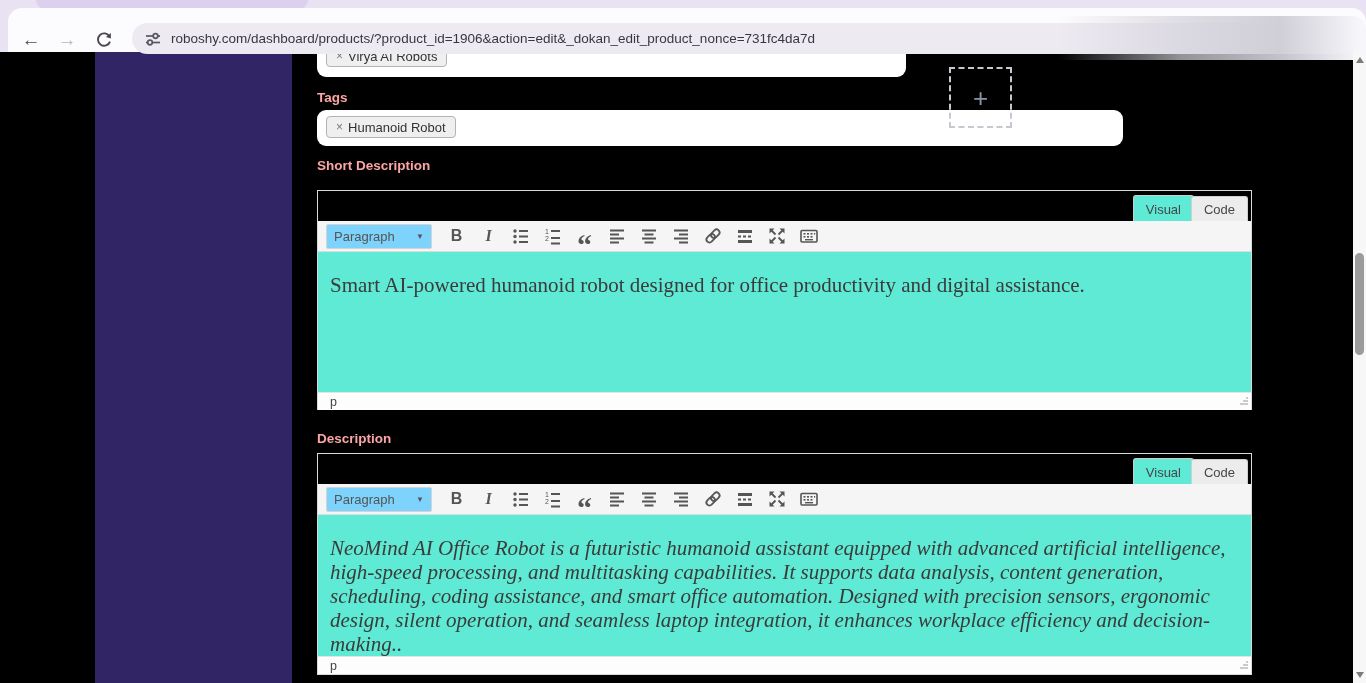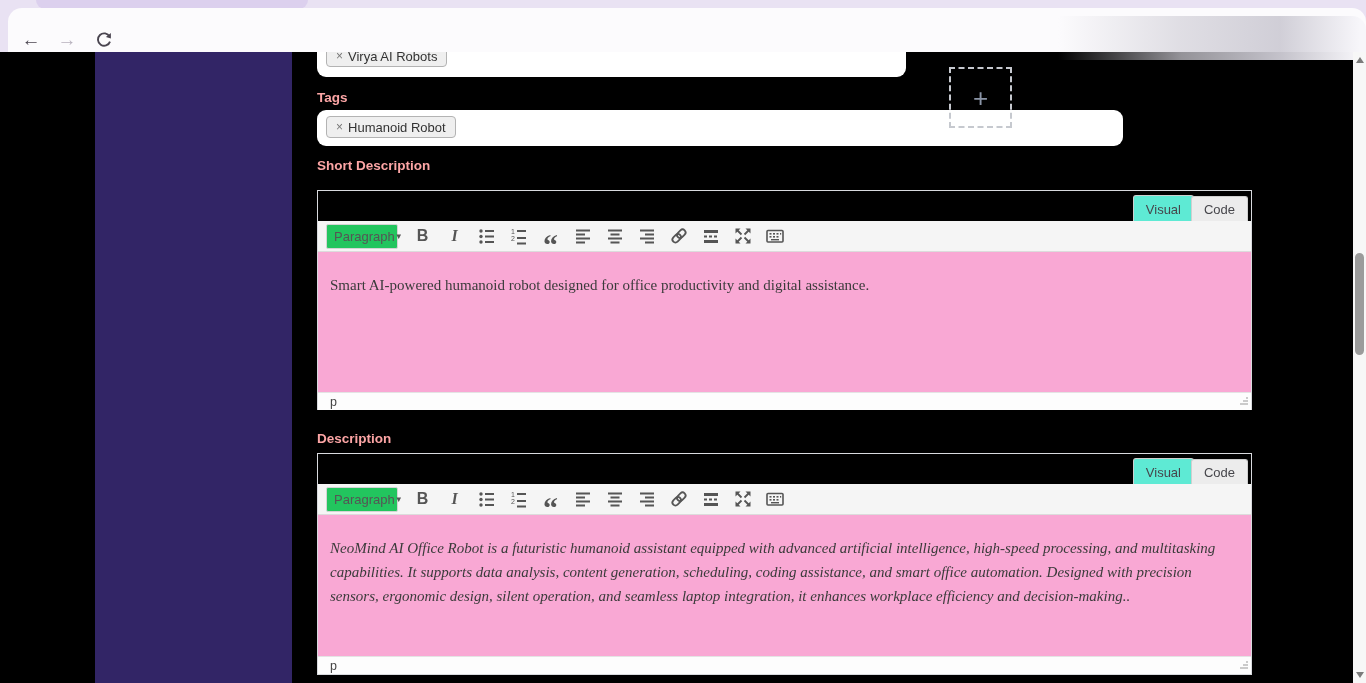--- a/index.html
+++ b/index.html
@@ -47,33 +47,33 @@
   #editor-desc { top:401px; height:222px; }
 
   .ed-tabs { position:relative; height:30px; background:#000; }
   .ed-tab { position:absolute; bottom:0; padding:5px 12px 4px; font-size:13px; color:#46464b;
             background:#ececec; border:1px solid #cfcfcf; border-bottom:none; border-radius:3px 3px 0 0; }
   .ed-tab.visual { right:57px; background:#5eead4; padding-top:6px; }
   .ed-tab.code   { right:3px; }
 
   .ed-toolbar { height:31px; background:#f5f5f5; border-bottom:1px solid #dcdcdc;
                 display:flex; align-items:center; padding-left:8px; }
-  .pselect { width:72px; height:25px; background:#22c55e; border:1px solid #d4d4d4; border-radius:2px;
+  .pselect { width:106px; height:25px; background:#7dd3fc; border:1px solid #d4d4d4; border-radius:2px;
              display:flex; align-items:center; justify-content:space-between; padding:0 7px;
              font-size:13px; color:#555; margin-right:10px; }
   .pselect .caret { font-size:8px; color:#555; }
   .tbtn { width:29px; height:26px; display:flex; align-items:center; justify-content:center; margin-right:3px;
           background:transparent; border:none; }
   .tbtn b { font-family:"Liberation Sans",sans-serif; font-size:16px; color:#555; }
   .tbtn i { font-family:"Liberation Serif",serif; font-size:16px; font-weight:bold; color:#555; }
   .tbtn .q { font-family:"Liberation Serif",serif; font-size:30px; font-weight:bold; color:#555; line-height:0; position:relative; top:9px; }
   .tbtn svg { display:block; }
 
-  .ed-content { background:#f9a8d4; padding:21px 14px 0 12px; font-family:"Liberation Serif",serif;
-                font-size:15px; color:#3b3b3b; line-height:24px; overflow:hidden; }
+  .ed-content { background:#5eead4; padding:21px 14px 0 12px; font-family:"Liberation Serif",serif;
+                font-size:21px; color:#3b3b3b; line-height:24px; overflow:hidden; }
   #editor-sd .ed-content   { height:140px; }
   #editor-desc .ed-content { height:141px;font-style:italic; }
 
   .ed-status { height:18px; background:#fdfdfd; border-top:1px solid #e4e4e4; position:relative;
                display:flex; align-items:center; padding-left:12px; font-size:12.5px; color:#444; }
   .resize-grip { position:absolute; right:2px; bottom:2px; }
 
   
   #vscroll { position:absolute; top:52px; right:0; width:13px; height:631px; background:#f7f7f7; z-index:40; }
   #vthumb { position:absolute; left:2px; top:201px; width:9px; height:102px; background:#9b9b9b; border-radius:5px; }
@@ -91,20 +91,29 @@
       <span>←</span>
     </div>
     <div class="navbtn" id="nav-forward" style="left:46px">
       <span>→</span>
     </div>
     <div class="navbtn" id="nav-reload" style="left:82px">
       <svg width="20" height="20" viewBox="0 0 20 20">
         <path d="M16.6 6.6 A 6.2 6.2 0 1 0 17 11.6" fill="none" stroke="#4a4550" stroke-width="1.9"></path>
         <polygon points="17.9,3.1 17.9,8.6 12.9,6.9" fill="#4a4550"></polygon>
       </svg>
+    </div>
+    <div id="url-pill">
+      <svg width="20" height="20" viewBox="0 0 20 20" style="margin-left:11px">
+        <line x1="3" y1="7" x2="17" y2="7" stroke="#5a5561" stroke-width="1.7"></line>
+        <circle cx="12.5" cy="7" r="2.3" fill="#edeaf2" stroke="#5a5561" stroke-width="1.7"></circle>
+        <line x1="3" y1="13.5" x2="17" y2="13.5" stroke="#5a5561" stroke-width="1.7"></line>
+        <circle cx="7" cy="13.5" r="2.3" fill="#edeaf2" stroke="#5a5561" stroke-width="1.7"></circle>
+      </svg>
+      <span id="url-text">roboshy.com/dashboard/products/?product_id=1906&amp;action=edit&amp;_dokan_edit_product_nonce=731fc4da7d</span>
     </div>
     <div id="chrome-blur"></div>
   </div>
 </div>
 
 <div id="page">
 
   <div id="sidebar"></div>
 
   <div class="field-box" id="category-box">

